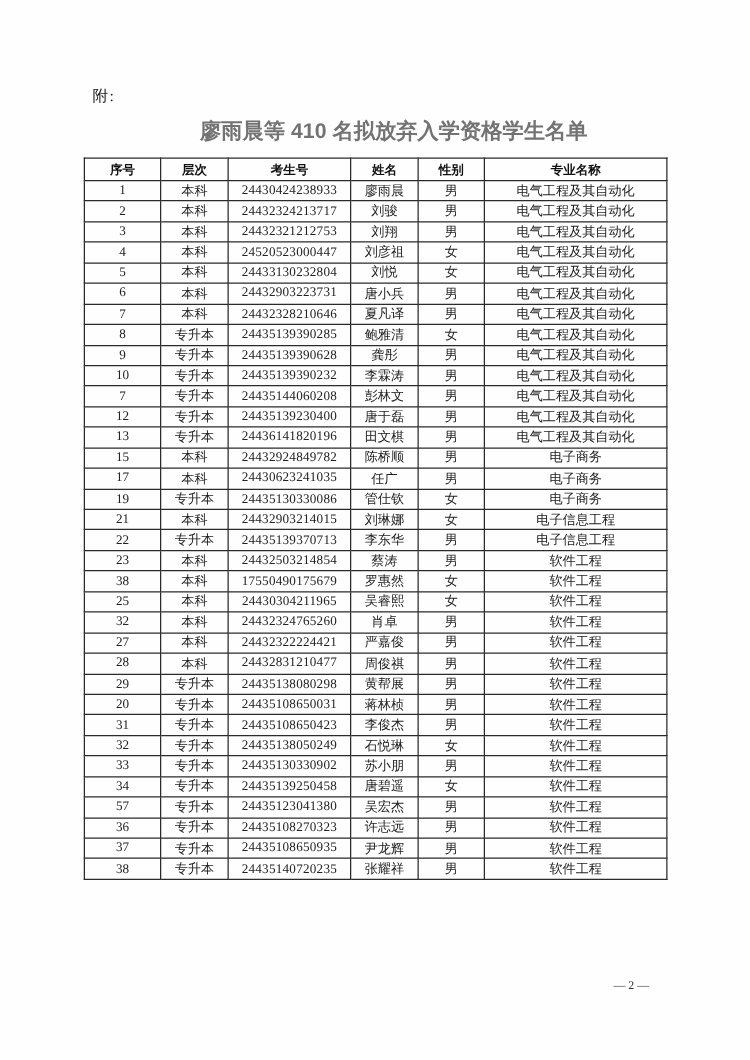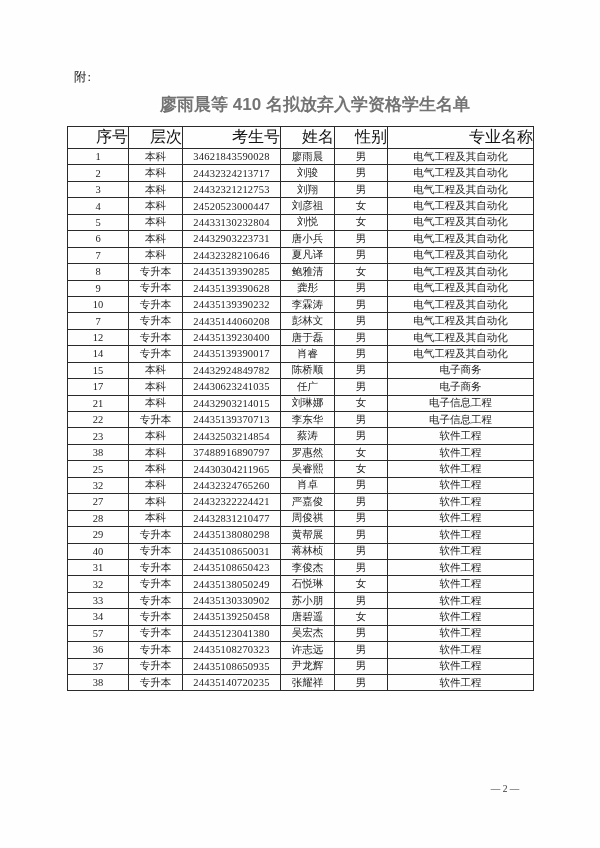--- a/index.html
+++ b/index.html
@@ -52,24 +52,23 @@
     border: 1px solid #2a2a2a;
     text-align: center;
     vertical-align: middle;
     padding: 0;
     overflow: hidden;
     white-space: nowrap;
   }
   table.roster th {
     height: 17px;
     font-family: "Liberation Sans", sans-serif;
-    font-weight: normal;
-    font-size: 16px;
+    font-weight: bold;
+    font-size: 10px;
     color: #111;
-    text-align: right;
   }
   table.roster td {
     height: 15.45px;
     font-size: 10.5px;
     color: #222;
   }
   td.col-exam-number { font-size: 10.5px; letter-spacing: 0.2px; }
   .page-number {
     position: absolute;
     top: 784px;
@@ -106,21 +105,21 @@
         <th>考生号</th>
         <th>姓名</th>
         <th>性别</th>
         <th>专业名称</th>
       </tr>
     </thead>
     <tbody>
         <tr>
           <td class="col-index">1</td>
           <td class="col-level">本科</td>
-          <td class="col-exam-number">34621843590028</td>
+          <td class="col-exam-number">24430424238933</td>
           <td class="col-name">廖雨晨</td>
           <td class="col-gender">男</td>
           <td class="col-major">电气工程及其自动化</td>
         </tr>
         <tr>
           <td class="col-index">2</td>
           <td class="col-level">本科</td>
           <td class="col-exam-number">24432324213717</td>
           <td class="col-name">刘骏</td>
           <td class="col-gender">男</td>
@@ -200,44 +199,52 @@
         </tr>
         <tr>
           <td class="col-index">12</td>
           <td class="col-level">专升本</td>
           <td class="col-exam-number">24435139230400</td>
           <td class="col-name">唐于磊</td>
           <td class="col-gender">男</td>
           <td class="col-major">电气工程及其自动化</td>
         </tr>
         <tr>
-          <td class="col-index">14</td>
-          <td class="col-level">专升本</td>
-          <td class="col-exam-number">24435139390017</td>
-          <td class="col-name">肖睿</td>
+          <td class="col-index">13</td>
+          <td class="col-level">专升本</td>
+          <td class="col-exam-number">24436141820196</td>
+          <td class="col-name">田文棋</td>
           <td class="col-gender">男</td>
           <td class="col-major">电气工程及其自动化</td>
         </tr>
         <tr>
           <td class="col-index">15</td>
           <td class="col-level">本科</td>
           <td class="col-exam-number">24432924849782</td>
           <td class="col-name">陈桥顺</td>
           <td class="col-gender">男</td>
           <td class="col-major">电子商务</td>
         </tr>
         <tr>
           <td class="col-index">17</td>
           <td class="col-level">本科</td>
           <td class="col-exam-number">24430623241035</td>
           <td class="col-name">任广</td>
           <td class="col-gender">男</td>
           <td class="col-major">电子商务</td>
         </tr>
         <tr>
+          <td class="col-index">19</td>
+          <td class="col-level">专升本</td>
+          <td class="col-exam-number">24435130330086</td>
+          <td class="col-name">管仕钦</td>
+          <td class="col-gender">女</td>
+          <td class="col-major">电子商务</td>
+        </tr>
+        <tr>
           <td class="col-index">21</td>
           <td class="col-level">本科</td>
           <td class="col-exam-number">24432903214015</td>
           <td class="col-name">刘琳娜</td>
           <td class="col-gender">女</td>
           <td class="col-major">电子信息工程</td>
         </tr>
         <tr>
           <td class="col-index">22</td>
           <td class="col-level">专升本</td>
@@ -250,21 +257,21 @@
           <td class="col-index">23</td>
           <td class="col-level">本科</td>
           <td class="col-exam-number">24432503214854</td>
           <td class="col-name">蔡涛</td>
           <td class="col-gender">男</td>
           <td class="col-major">软件工程</td>
         </tr>
         <tr>
           <td class="col-index">38</td>
           <td class="col-level">本科</td>
-          <td class="col-exam-number">37488916890797</td>
+          <td class="col-exam-number">17550490175679</td>
           <td class="col-name">罗惠然</td>
           <td class="col-gender">女</td>
           <td class="col-major">软件工程</td>
         </tr>
         <tr>
           <td class="col-index">25</td>
           <td class="col-level">本科</td>
           <td class="col-exam-number">24430304211965</td>
           <td class="col-name">吴睿熙</td>
           <td class="col-gender">女</td>
@@ -296,21 +303,21 @@
         </tr>
         <tr>
           <td class="col-index">29</td>
           <td class="col-level">专升本</td>
           <td class="col-exam-number">24435138080298</td>
           <td class="col-name">黄帮展</td>
           <td class="col-gender">男</td>
           <td class="col-major">软件工程</td>
         </tr>
         <tr>
-          <td class="col-index">40</td>
+          <td class="col-index">20</td>
           <td class="col-level">专升本</td>
           <td class="col-exam-number">24435108650031</td>
           <td class="col-name">蒋林桢</td>
           <td class="col-gender">男</td>
           <td class="col-major">软件工程</td>
         </tr>
         <tr>
           <td class="col-index">31</td>
           <td class="col-level">专升本</td>
           <td class="col-exam-number">24435108650423</td>

